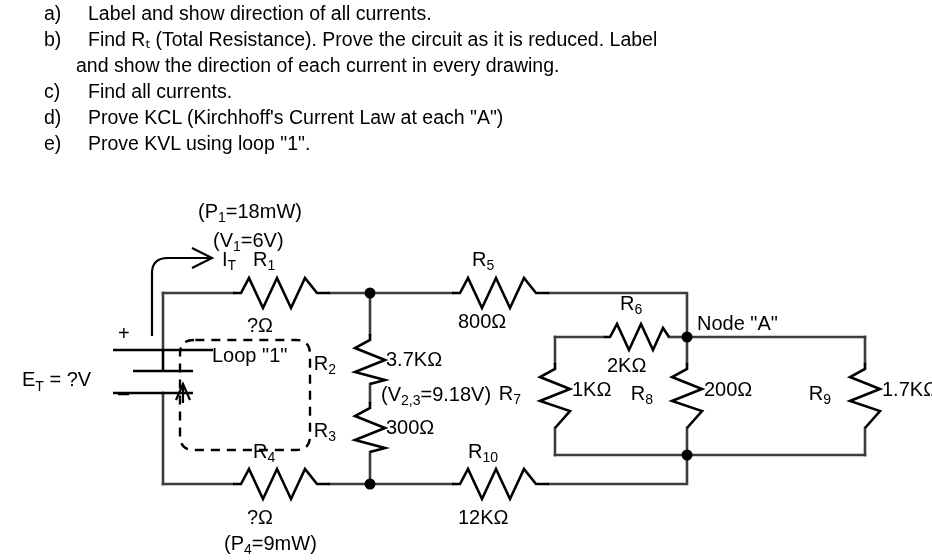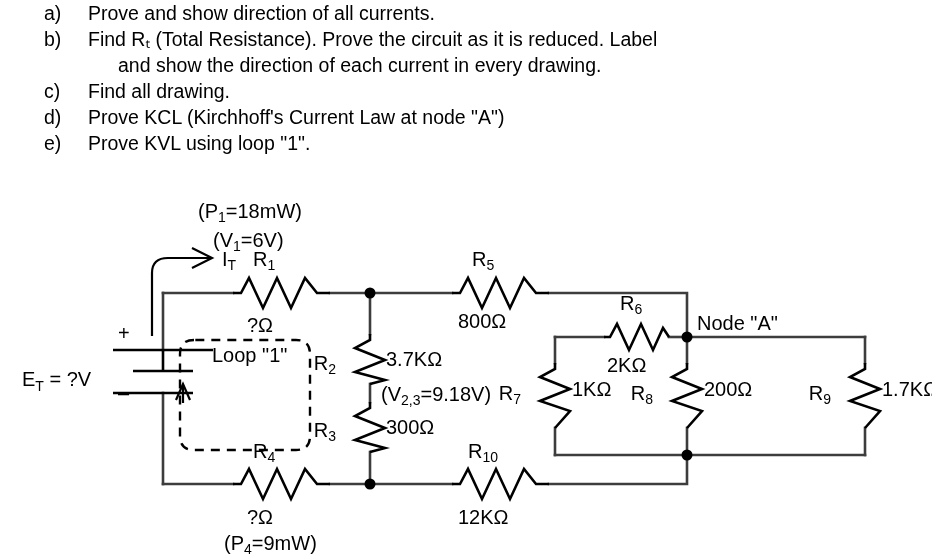--- a/index.html
+++ b/index.html
@@ -36,21 +36,21 @@
     flex: 0 0 40px;
     text-align: left;
     padding-left: 44px;
     box-sizing: content-box;
   }
   .q-text {
     flex: 1 1 auto;
     padding-left: 4px;
   }
   .q-cont {
-    padding-left: 118px;
+    padding-left: 76px;
     font-size: 19.5px;
     line-height: 26px;
   }
 
   
   #circuit {
     position: absolute;
     left: 0;
     top: 188px;
     width: 932px;
@@ -102,37 +102,37 @@
     fill: #000;
   }
 </style>
 </head>
 <body>
 
 <div id="question-list">
 
   <div class="q-row">
     <div class="q-marker">a)</div>
-    <div class="q-text">Prove and show direction of all currents.</div>
+    <div class="q-text">Label and show direction of all currents.</div>
   </div>
 
   <div class="q-row">
     <div class="q-marker">b)</div>
     <div class="q-text">Find Rₜ (Total Resistance).  Prove the circuit as it is reduced.  Label</div>
   </div>
   <div class="q-cont">and show the direction of each current in every drawing.</div>
 
   <div class="q-row">
     <div class="q-marker">c)</div>
-    <div class="q-text">Find all drawing.</div>
+    <div class="q-text">Find all currents.</div>
   </div>
 
   <div class="q-row">
     <div class="q-marker">d)</div>
-    <div class="q-text">Prove KCL (Kirchhoff's Current Law at node "A")</div>
+    <div class="q-text">Prove KCL (Kirchhoff's Current Law at each "A")</div>
   </div>
 
   <div class="q-row">
     <div class="q-marker">e)</div>
     <div class="q-text">Prove KVL using loop "1".</div>
   </div>
 
 </div>
 
 <div id="circuit">

